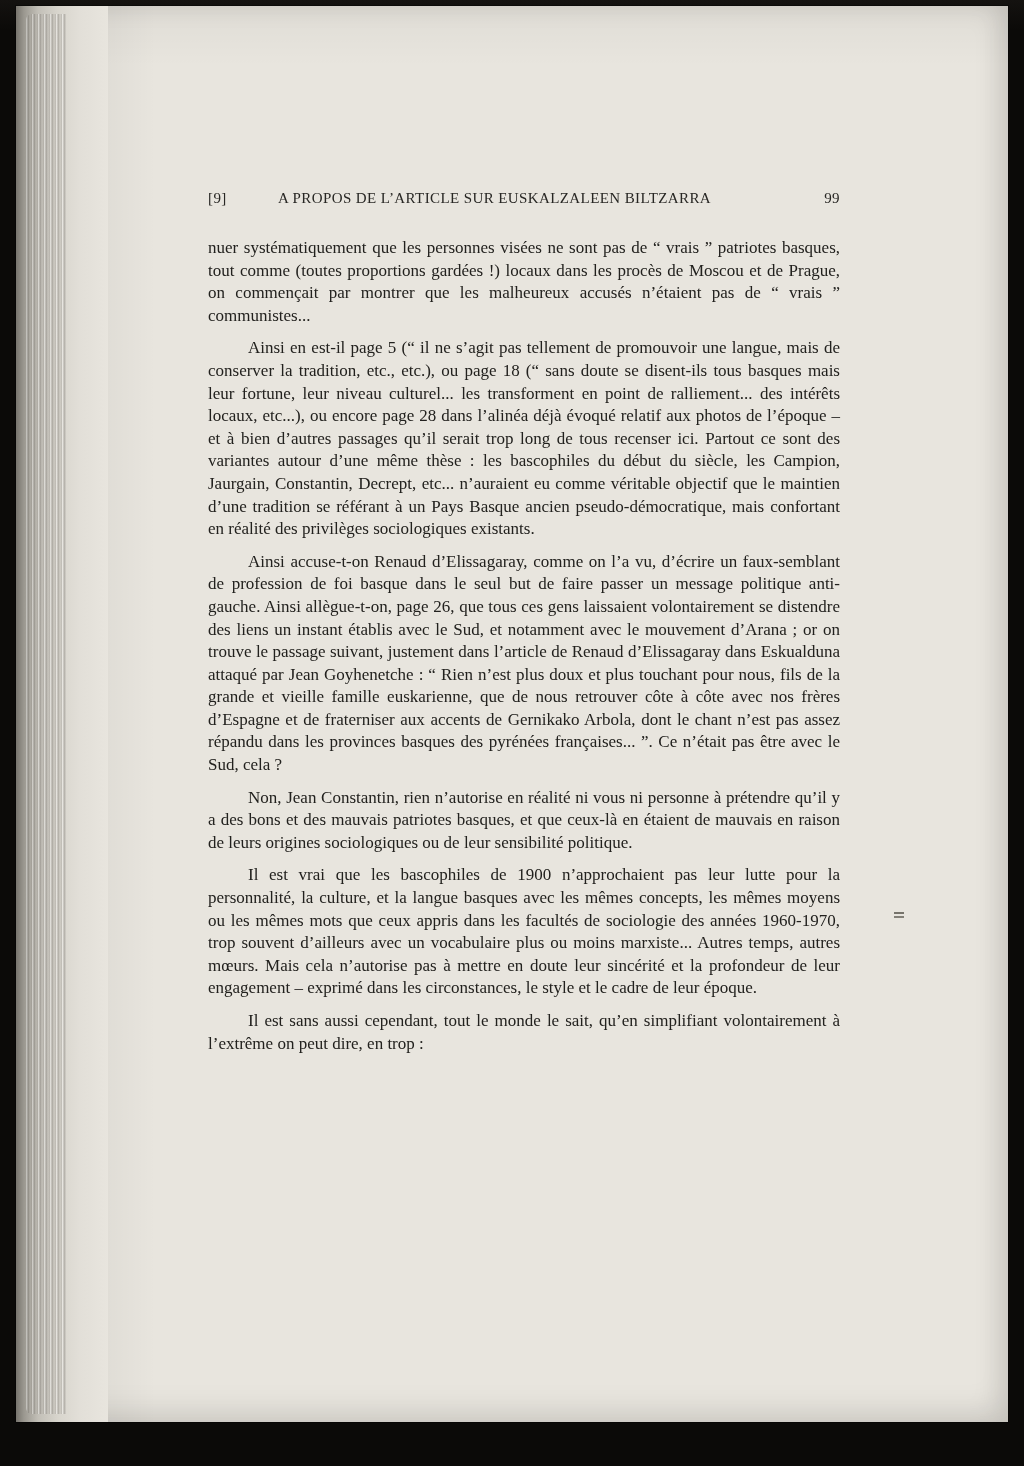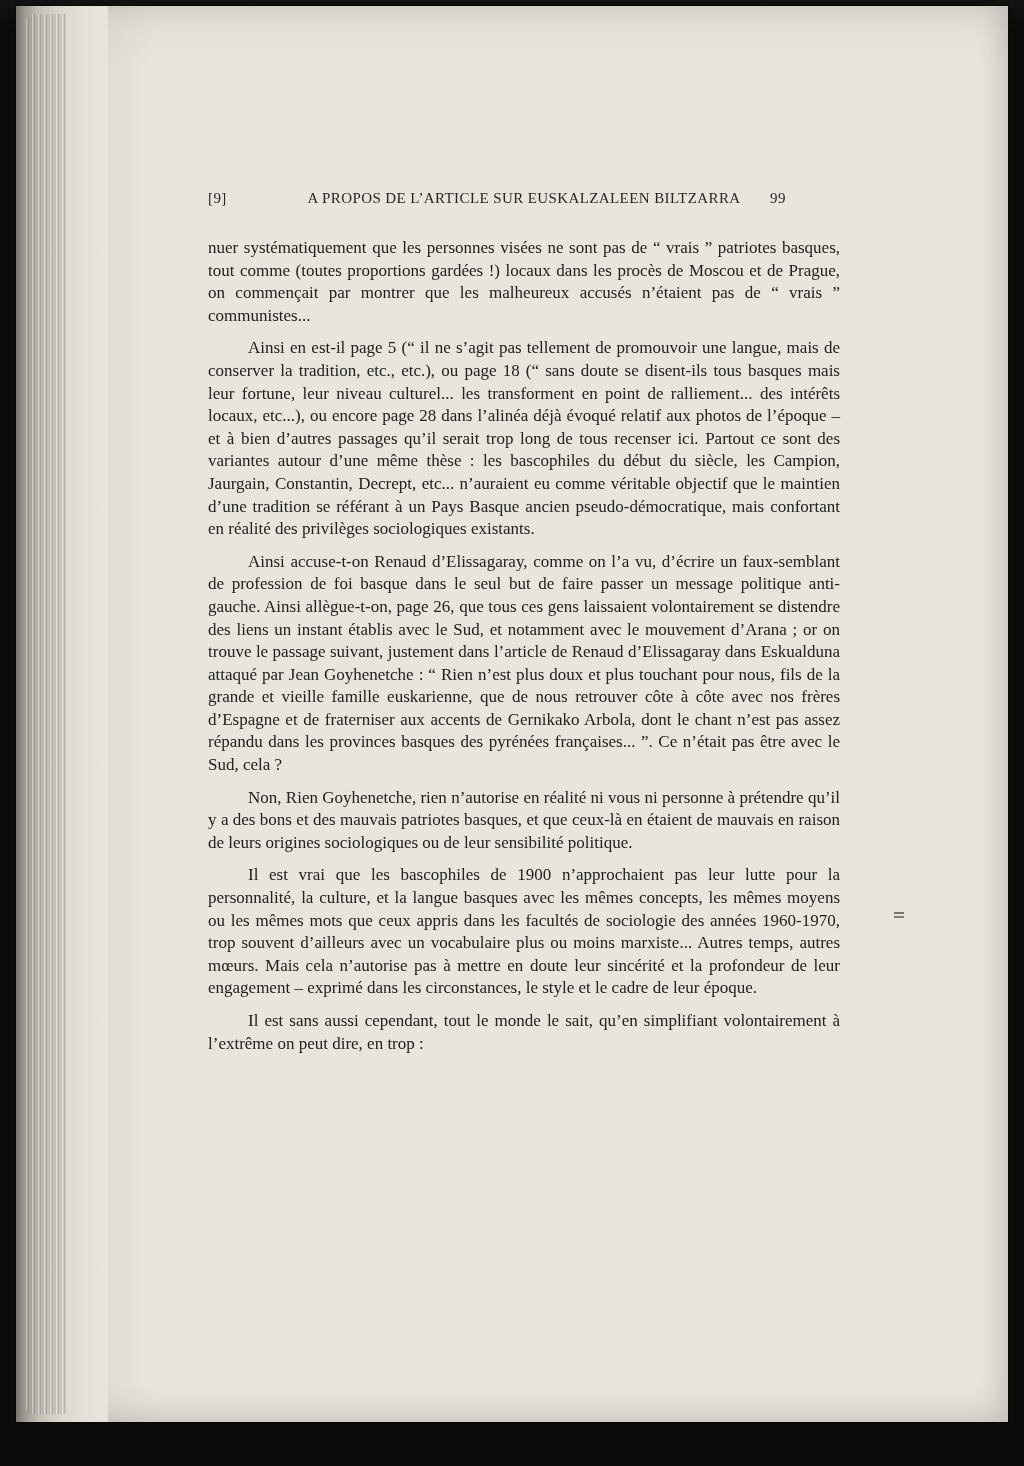--- a/index.html
+++ b/index.html
@@ -85,22 +85,22 @@
   }
   .page-header {
     display: flex;
     align-items: baseline;
     font-size: 15px;
     letter-spacing: 0.4px;
     margin-bottom: 30px;
     color: #282724;
   }
   .page-header .marker { width: 70px; }
-  .page-header .title  { flex: 1; text-align: center; white-space: nowrap; }
-  .page-header .folio  { width: 70px; }
+  .page-header .title  { flex: 1; text-align: left; white-space: nowrap; }
+  .page-header .folio  { width: 70px; text-align: right; }
   .page-body {
     font-size: 17px;
     line-height: 22.6px;
     text-align: justify;
   }
   .page-body p.para {
     margin: 0 0 10px 0;
     text-indent: 40px;
   }
   .page-body p.para.no-indent { text-indent: 0; }
@@ -120,19 +120,19 @@
       <div class="page-header">
         <span class="marker">[9]</span>
         <span class="title">A PROPOS DE L’ARTICLE SUR EUSKALZALEEN BILTZARRA</span>
         <span class="folio">99</span>
       </div>
 
       <div class="page-body">
           <p class="para no-indent"><span class="it">nuer systématiquement </span><span>que les personnes visées ne sont </span><span class="it">pas de “ vrais ” patriotes basques, </span><span>tout comme (toutes proportions gardées !) locaux dans les procès de Moscou et de Prague, on commençait par montrer que les malheureux accusés n’étaient pas de “ vrais ” communistes...</span></p>
           <p class="para"><span>Ainsi en est-il page 5 (“ il ne s’agit pas tellement de promouvoir une langue, mais de conserver la tradition, etc., etc.), ou page 18 (“ sans doute se disent-ils tous basques mais leur fortune, leur niveau culturel... les transforment en point de ralliement... des intérêts locaux, etc...), ou encore page 28 dans l’alinéa déjà évoqué relatif aux photos de l’époque – et à bien d’autres passages qu’il serait trop long de tous recenser ici. Partout ce sont des variantes autour </span><span class="it">d’une même thèse : </span><span>les bascophiles du début du siècle, les Campion, Jaurgain, Constantin, Decrept, etc... n’auraient eu comme véritable objectif que le maintien d’une tradition se référant à un Pays Basque ancien pseudo-démocratique, mais confortant en réalité des privilèges sociologiques existants.</span></p>
           <p class="para"><span>Ainsi accuse-t-on Renaud d’Elissagaray, comme on l’a vu, d’écrire un faux-semblant de profession de foi basque dans le seul but de faire passer un message politique anti-gauche. Ainsi allègue-t-on, page 26, que tous ces gens laissaient volontairement se distendre des liens un instant établis avec le Sud, et notamment avec le mouvement d’Arana ; or on trouve le passage suivant, justement dans l’article de Renaud d’Elissagaray dans </span><span class="it">Eskualduna </span><span>attaqué par Jean Goyhenetche : “ Rien n’est plus doux et plus touchant pour nous, fils de la grande et vieille famille euskarienne, que de nous retrouver côte à côte avec nos frères d’Espagne et de fraterniser aux accents de Gernikako Arbola, dont le chant n’est pas assez répandu dans les provinces basques des pyrénées françaises... ”. Ce n’était pas être avec le Sud, cela ?</span></p>
-          <p class="para"><span>Non, Rien Goyhenetche, </span><span class="it">rien n’autorise en réalité ni vous ni personne à prétendre qu’il y a des bons et des mauvais patriotes basques, </span><span>et que ceux-là en étaient de mauvais en raison de leurs origines sociologiques ou de leur sensibilité politique.</span></p>
+          <p class="para"><span>Non, Jean Constantin, </span><span class="it">rien n’autorise en réalité ni vous ni personne à prétendre qu’il y a des bons et des mauvais patriotes basques, </span><span>et que ceux-là en étaient de mauvais en raison de leurs origines sociologiques ou de leur sensibilité politique.</span></p>
           <p class="para"><span>Il est vrai que les bascophiles de 1900 n’approchaient pas leur lutte pour la personnalité, la culture, et la langue basques avec les mêmes concepts, les mêmes moyens ou les mêmes mots que ceux appris dans les facultés de sociologie des années 1960-1970, trop souvent d’ailleurs avec un vocabulaire plus ou moins marxiste... Autres temps, autres mœurs. Mais cela n’autorise pas à mettre en doute leur sincérité et la profondeur de leur engagement – exprimé dans les circonstances, le style et le cadre </span><span class="it">de leur époque.</span></p>
           <p class="para"><span>Il est sans aussi cependant, tout le monde le sait, qu’</span><span class="it">en simplifiant volontairement à l’extrême </span><span>on peut dire, en trop :</span></p>
         </div>
     </div>
   </div>
 </div>
 
 </body></html>

